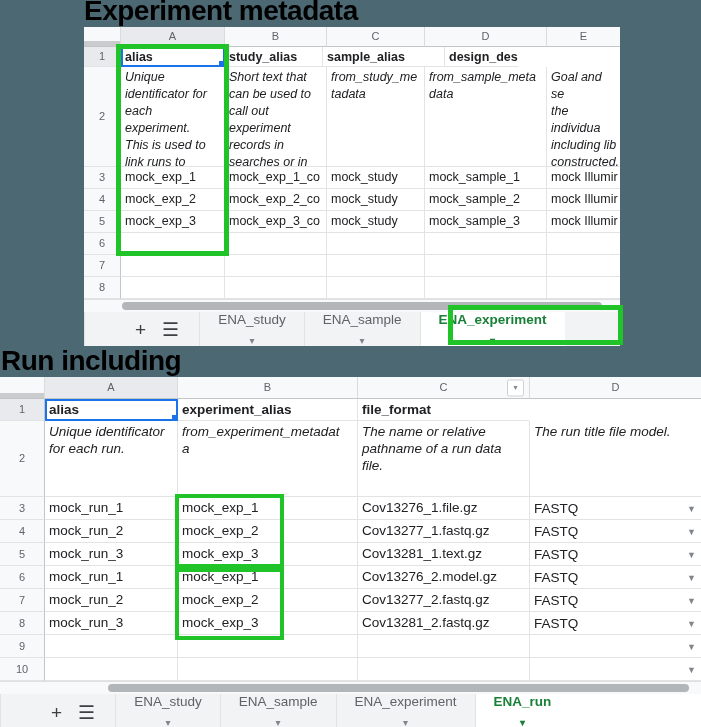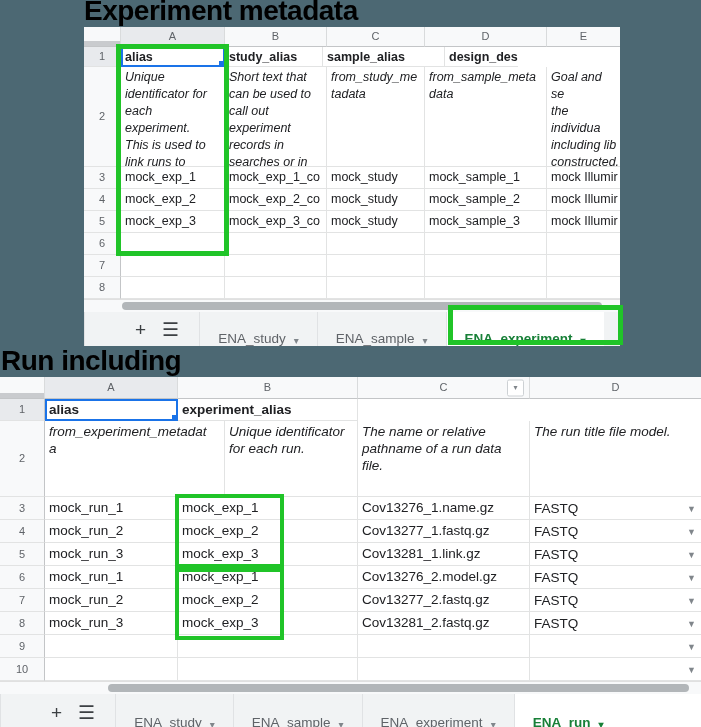--- a/index.html
+++ b/index.html
@@ -67,22 +67,22 @@
   .thumb { position:absolute; top:2px; bottom:2px; border-radius:4px; background:#b2b6b9; }
   #sheet1 .thumb { left:38px; right:18px; }
   #sheet2 .thumb { left:108px; right:12px; }
 
   .tabbar { display:flex; align-items:stretch; background:#f1f3f4; }
   #sheet1 .tabbar { height:34px; }
   #sheet2 .tabbar { height:36px; }
   .tabbar-icons { display:flex; align-items:center; gap:16px; padding:0 20px 0 50px; border-left:1px solid #e0e2e4; }
   .icon-btn { font-size:19px; color:#3c4043; line-height:1; cursor:default; }
   .tab {
-    display:flex; align-items:flex-end; gap:8px; padding:0 18px;
-    color:#5f6368; font-size:13.5px; font-weight:500; border-left:1px solid #e0e2e4; white-space:nowrap;
+    display:flex; align-items:center; gap:8px; padding:0 18px;
+    color:#5f6368; font-size:13.5px; font-weight:500; border-left:1px solid #e0e2e4; white-space:nowrap;flex-direction:column;
   }
   .tab .caret { font-size:10px; color:#80868b; }
   .tab.active { background:#fff; color:#188038; font-weight:700; }
   .tab.active .caret { color:#188038; }
   .tab-fill { flex:1; background:#fff; }
 
   .gbox { position:absolute; box-sizing:border-box; border:5px solid #20c428; z-index:5; }
   #gbox-exp-col { left:116px; top:44px;  width:113px; height:212px; }
   #gbox-exp-tab { left:448px; top:305px; width:175px; height:40px; }
   #gbox-run-1 { left:175px; top:494px; width:109px; height:74px; border-width:4px; }
@@ -222,59 +222,60 @@
         <span>C</span>
         <span class="filter-box">▾</span>
       </div>
     <div class="cell colhead wd">D</div>
   </div>
 
   <div class="r h-r1">
     <div class="cell rownum hl w0">1</div>
     <div class="cell bold sel wa"><span>alias</span><span class="fill-handle"></span></div>
     <div class="cell bold wb">experiment_alias</div>
+    <div class="cell bold wd">file_format</div>
   </div>
 
   <div class="r h-r2">
     <div class="cell rownum w0">2</div>
+    <div class="cell desc wa">Unique identificator
+for each run.</div>
     <div class="cell desc wb">from_experiment_metadat
 a</div>
-    <div class="cell desc wa">Unique identificator
-for each run.</div>
     <div class="cell desc wc">The name or relative
 pathname of a run data
 file.</div>
     <div class="cell desc wd">The run title file model.</div>
   </div>
 
   <div class="r h-r">
     <div class="cell rownum w0">3</div>
     <div class="cell wa">mock_run_1</div>
     <div class="cell wb">mock_exp_1</div>
-    <div class="cell wc">Cov13276_1.name.gz</div>
+    <div class="cell wc">Cov13276_1.file.gz</div>
     <div class="cell dcell wd">
         <span>FASTQ</span>
         <span class="dd">▼</span>
       </div>
   </div>
   <div class="r h-r">
     <div class="cell rownum w0">4</div>
     <div class="cell wa">mock_run_2</div>
     <div class="cell wb">mock_exp_2</div>
     <div class="cell wc">Cov13277_1.fastq.gz</div>
     <div class="cell dcell wd">
         <span>FASTQ</span>
         <span class="dd">▼</span>
       </div>
   </div>
   <div class="r h-r">
     <div class="cell rownum w0">5</div>
     <div class="cell wa">mock_run_3</div>
     <div class="cell wb">mock_exp_3</div>
-    <div class="cell wc">Cov13281_1.link.gz</div>
+    <div class="cell wc">Cov13281_1.text.gz</div>
     <div class="cell dcell wd">
         <span>FASTQ</span>
         <span class="dd">▼</span>
       </div>
   </div>
   <div class="r h-r">
     <div class="cell rownum w0">6</div>
     <div class="cell wa">mock_run_1</div>
     <div class="cell wb">mock_exp_1</div>
     <div class="cell wc">Cov13276_2.model.gz</div>

